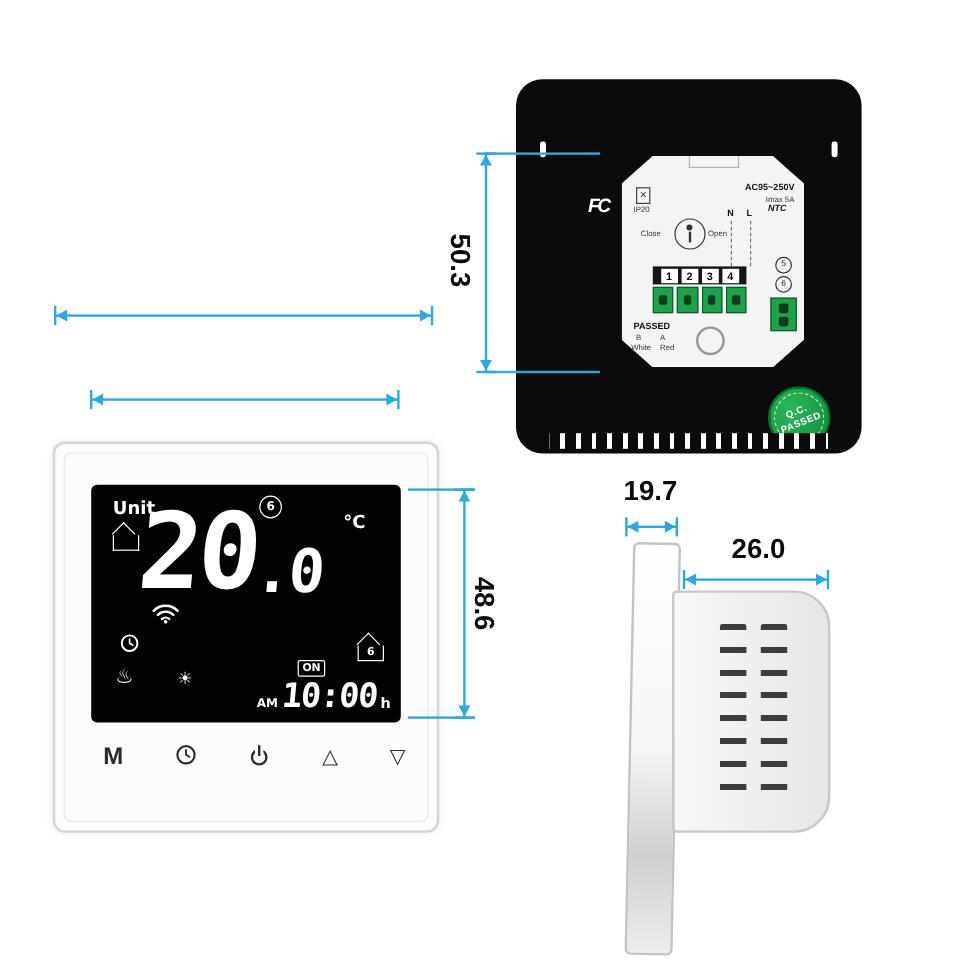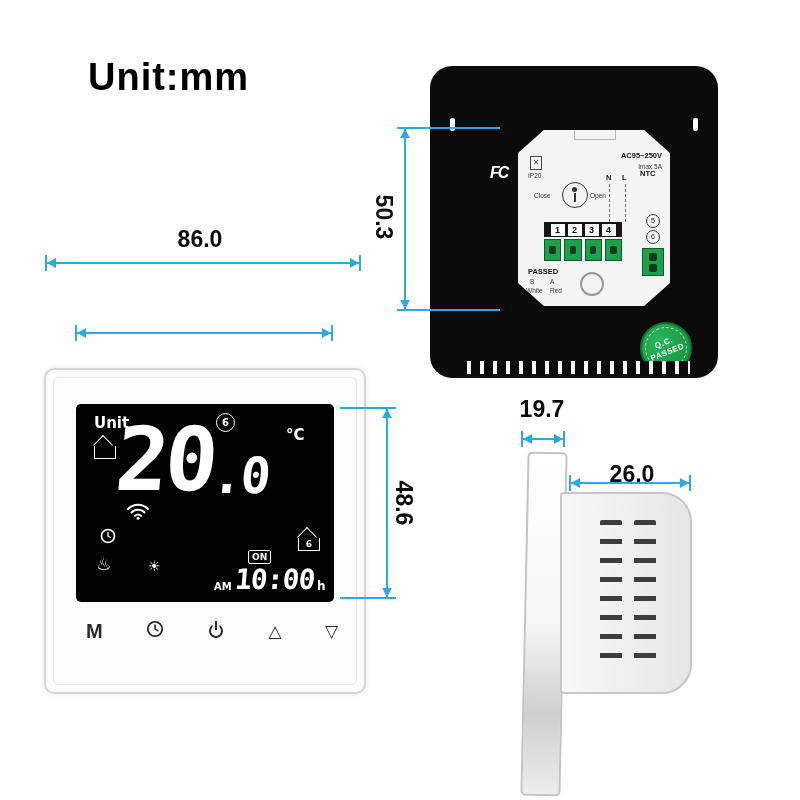--- a/index.html
+++ b/index.html
@@ -84,36 +84,35 @@
   .side-plate{left:524px;top:452px;width:36px;height:340px;background:linear-gradient(180deg,#ffffff 0%,#f6f6f6 50%,#cfcfcf 76%,#ededed 100%);border:2px solid #c3c3c3;border-radius:5px;transform:rotate(1.2deg);}
   .side-module{left:560px;top:492px;width:128px;height:198px;background:linear-gradient(90deg,#f8f8f8,#e6e6e6);border:2px solid #c7c7c7;border-radius:4px 30px 30px 4px;}
   .vents{position:absolute;top:26px;width:22px;height:146px;background:repeating-linear-gradient(180deg,#3d3d3d 0 5px,transparent 5px 19px);border-radius:2px;}
   .vents.v1{left:38px}.vents.v2{left:72px}
 </style>
 </head>
 <body>
 
 <div class="canvas">
 
-  <div class="abs unit-label">Unit:mm</div>
 
   <div class="abs back">
     <span class="slot" style="left:20px;top:52px;"></span>
     <span class="slot" style="left:263px;top:52px;"></span>
     <div class="fcc">FC</div>
 
     <div class="oct">
       <span class="tab"></span>
       <span class="weee">✕</span>
       <span class="tiny" style="left:10px;top:42px;">IP20</span>
       <span class="tinyb" style="right:8px;top:22px;">AC95~250V</span>
       <span class="tiny" style="right:8px;top:33px;">Imax 5A</span>
       <span class="tinyb" style="left:88px;top:44px;">N</span>
       <span class="tinyb" style="left:104px;top:44px;">L</span>
-      <span class="tinyb" style="left:122px;top:40px;">NTC</span>
+      <span class="tinyb" style="left:122px;top:40px;font-style:italic;">NTC</span>
       <span class="drop" style="left:91px;"></span>
       <span class="drop" style="left:107px;"></span>
 
       <span class="fig-circle"></span>
       <span class="tiny" style="left:72px;top:62px;">Open</span>
       <span class="tiny" style="left:16px;top:62px;">Close</span>
 
       <div class="tstrip">
         <span class="tnum">1</span>
         <span class="tnum">2</span>
@@ -154,21 +153,20 @@
   <div class="abs ext" style="left:404px;top:127px;width:96px;"></div>
   <div class="abs ext" style="left:404px;top:309px;width:96px;"></div>
   <div class="abs dim-v" style="left:404px;top:128px;height:182px;">
     <span class="tick t"></span>
       <span class="tick b"></span>
       <span class="arr t"></span>
       <span class="arr b"></span>
   </div>
   <div class="abs dim-label v" style="left:352px;top:204px;width:64px;height:26px;">50.3</div>
 
-  <div class="abs dim-label" style="left:140px;top:226px;width:120px;">86.0</div>
   <div class="abs dim-h" style="left:46px;top:262px;width:314px;">
     <span class="tick l"></span>
       <span class="tick r"></span>
       <span class="arr l"></span>
       <span class="arr r"></span>
   </div>
   <div class="abs dim-h" style="left:76px;top:332px;width:256px;">
     <span class="tick l"></span>
       <span class="tick r"></span>
       <span class="arr l"></span>
@@ -253,21 +251,21 @@
   </div>
 
   <div class="abs dim-label" style="left:510px;top:396px;width:64px;">19.7</div>
   <div class="abs dim-h" style="left:522px;top:438px;width:42px;">
     <span class="tick l"></span>
       <span class="tick r"></span>
       <span class="arr l"></span>
       <span class="arr r"></span>
   </div>
 
-  <div class="abs dim-label" style="left:600px;top:461px;width:64px;">26.0</div>
+  <div class="abs dim-label" style="left:600px;top:444px;width:64px;">26.0</div>
   <div class="abs dim-h" style="left:570px;top:482px;width:120px;">
     <span class="tick l"></span>
       <span class="tick r"></span>
       <span class="arr l"></span>
       <span class="arr r"></span>
   </div>
 
 </div>
 
 </body></html>

